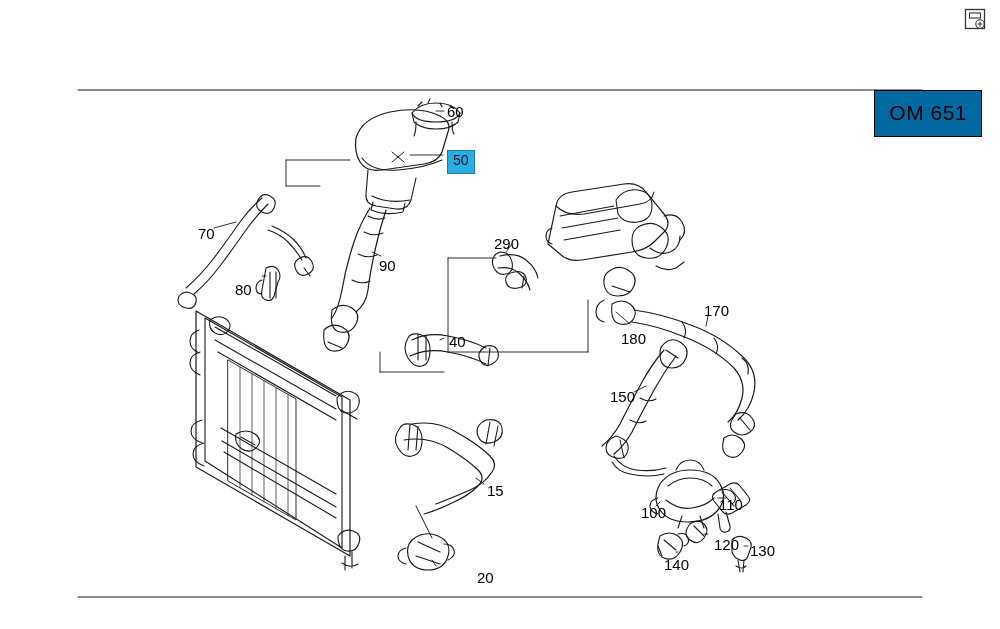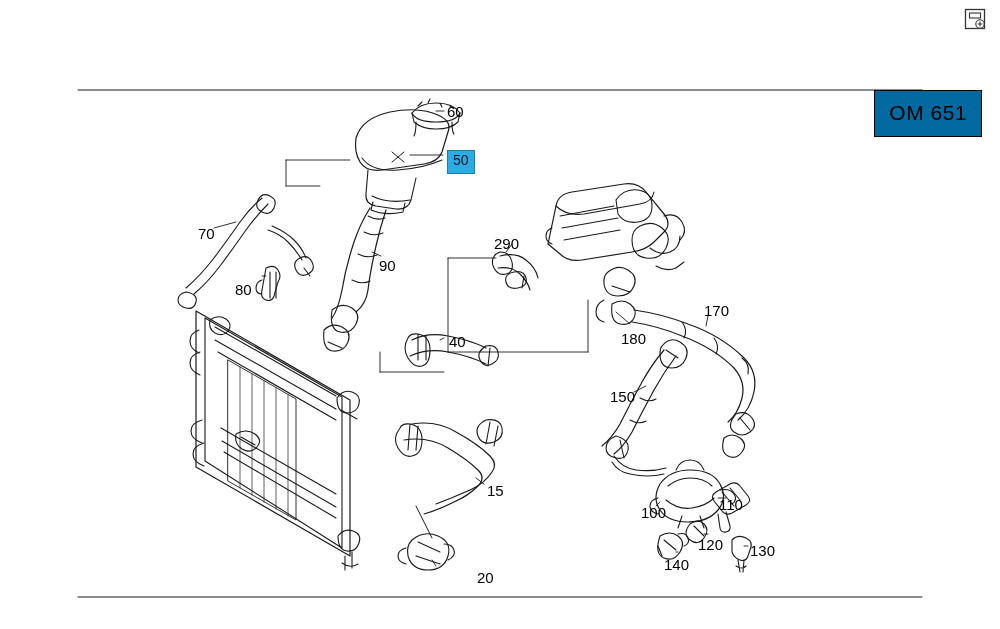--- a/index.html
+++ b/index.html
@@ -273,19 +273,19 @@
       <div class="callout" style="left: 235px; top: 274px; margin-top: 8px;">80</div>
       <div class="callout" style="left: 379px; top: 258px;">90</div>
       <div class="callout" style="left: 494px; top: 236px;">290</div>
       <div class="callout" style="left: 621px; top: 331px;">180</div>
       <div class="callout" style="left: 704px; top: 303px;">170</div>
       <div class="callout" style="left: 449px; top: 334px;">40</div>
       <div class="callout" style="left: 610px; top: 389px; text-align: center;">150</div>
       <div class="callout" style="left: 487px; top: 483px;">15</div>
       <div class="callout" style="left: 641px; top: 505px;">100</div>
       <div class="callout" style="left: 719px; top: 497px;">110</div>
-      <div class="callout" style="left: 698px; top: 537px;">120</div>
+      <div class="callout" style="left: 714px; top: 537px;">120</div>
       <div class="callout" style="left: 750px; top: 543px;">130</div>
       <div class="callout" style="left: 664px; top: 557px;">140</div>
       <div class="callout" style="left: 437px; top: 570px; margin-left: 40px;">20</div>
     </div>
 
 </div>
 
 </body></html>

